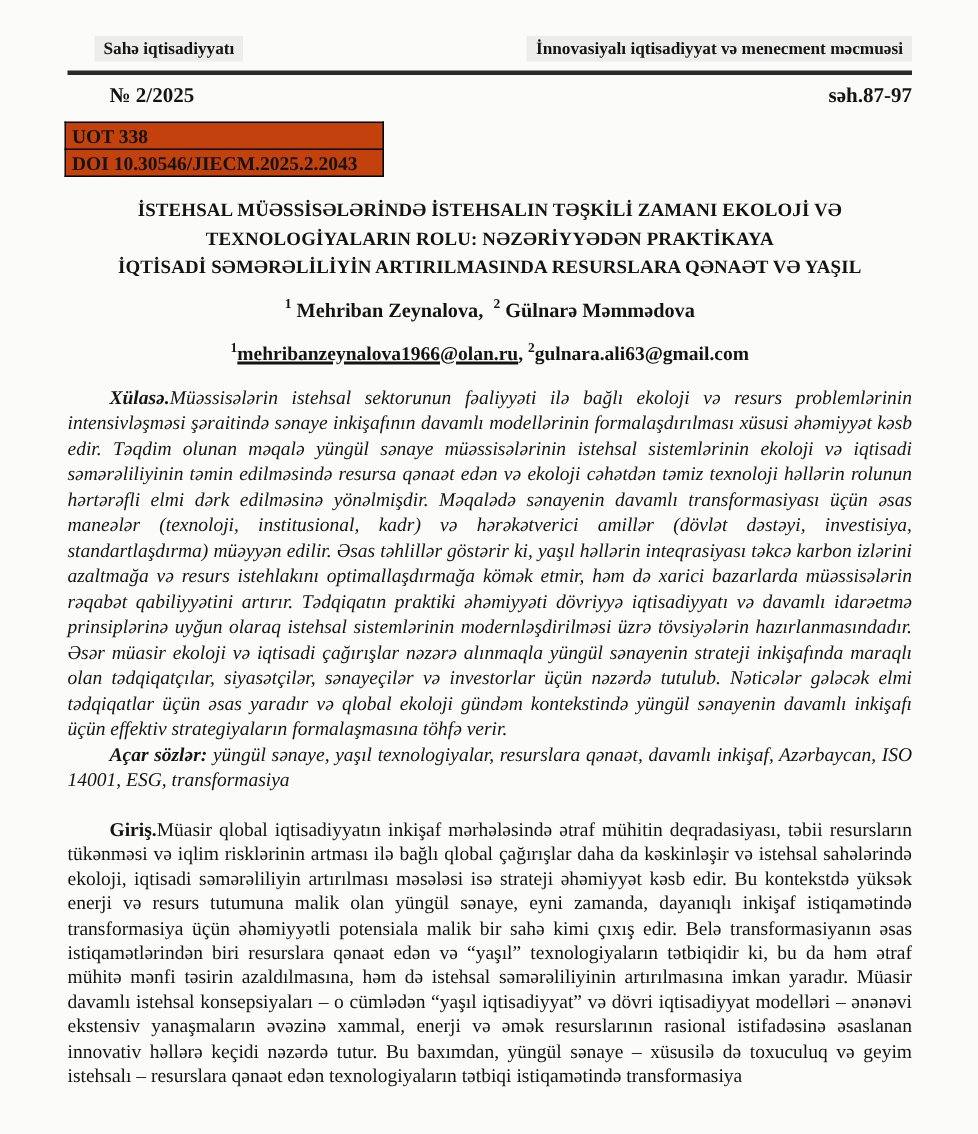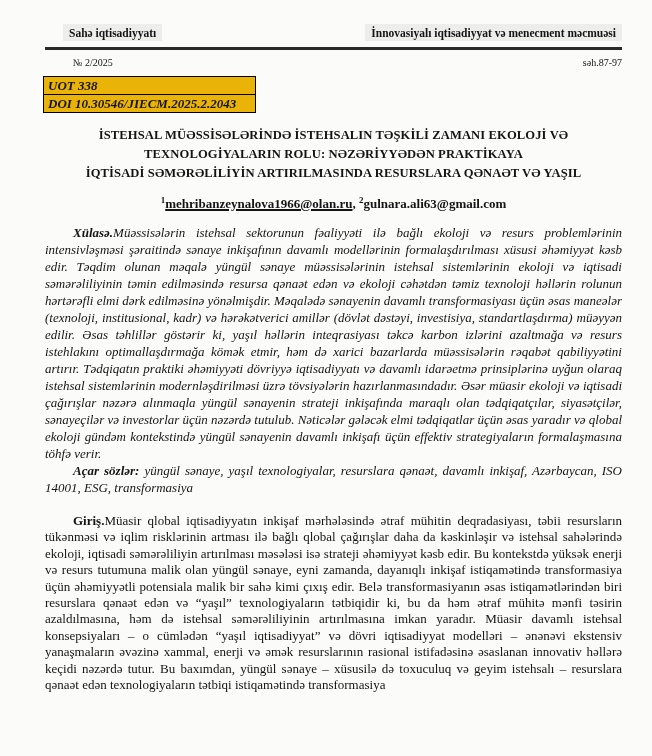--- a/index.html
+++ b/index.html
@@ -8,41 +8,40 @@
     --header-cell-bg:#ededec;
     --rule:#2a2a2a;
   }
   *{margin:0;padding:0;box-sizing:border-box;}
   html,body{background:#ffffff;}
   .page{
     width:652px;height:756px;
     background:var(--page-bg);
     color:var(--ink);
     font-family:"Liberation Serif","DejaVu Serif",serif;
-    padding:24px 30px 0 45px;
+    padding:24px 44px 0 45px;
     overflow:hidden;
     position:relative;
   }
   
   .jheader{display:flex;justify-content:space-between;align-items:flex-end;margin-bottom:6px;}
   .jcell{font-weight:bold;font-size:11.5px;background:var(--header-cell-bg);padding:3px 6px 2px 6px;}
   .jcell.left{margin-left:18px;}
   .double-rule{border-top:1px solid var(--rule);border-bottom:0;height:2px;border-bottom:2px solid var(--rule);margin-bottom:7px;}
-  .issue-row{display:flex;justify-content:space-between;font-weight:normal;font-size:10px;margin-bottom:8px;align-items:center;}
+  .issue-row{display:flex;justify-content:space-between;font-weight:bold;font-size:14px;margin-bottom:8px;align-items:center;}
   .issue-row .issue{margin-left:28px;}
   
   .uot-box{border-collapse:collapse;margin-left:-2px;}
   .uot-box td{
     border:1.6px solid #000;
     font-weight:bold;font-size:13px;
     padding:1px 6px 1px 4px;
     min-width:212px;
     line-height:15px;
-    background:#eab308;
-    font-style:italic;
+    background:#c2410c;
   }
   
   .title{
     text-align:center;font-weight:bold;font-size:12.6px;
     line-height:19px;margin-top:13px;letter-spacing:.1px;
   }
   .title span{display:block;}
   .authors{text-align:center;font-weight:bold;font-size:13.5px;margin-top:11px;}
   sup{font-size:9px;vertical-align:super;line-height:0;}
   .affils{text-align:center;font-weight:bold;font-size:13px;line-height:17.5px;margin-top:14px;}
@@ -87,20 +86,26 @@
         </tr>
     </tbody>
   </table>
 
   <h1 class="title">
     <span>İSTEHSAL MÜƏSSİSƏLƏRİNDƏ İSTEHSALIN TƏŞKİLİ ZAMANI EKOLOJİ VƏ</span>
     <span>TEXNOLOGİYALARIN ROLU: NƏZƏRİYYƏDƏN PRAKTİKAYA</span>
     <span>İQTİSADİ SƏMƏRƏLİLİYİN ARTIRILMASINDA RESURSLARA QƏNAƏT VƏ YAŞIL</span>
   </h1>
 
+  <div class="authors">
+    <sup>1</sup>
+    <span>Mehriban Zeynalova,</span>
+    &nbsp;<sup>2</sup>
+    <span>Gülnarə Məmmədova</span>
+  </div>
 
 
   <div class="emails">
     <sup>1</sup><span class="underlined">mehribanzeynalova1966@olan.ru</span><span>, </span><sup>2</sup><span>gulnara.ali63@gmail.com</span>
   </div>
 
   <p class="para abstract"><span class="lbl">Xülasə.</span><span>Müəssisələrin istehsal sektorunun fəaliyyəti ilə bağlı ekoloji və resurs problemlərinin intensivləşməsi şəraitində sənaye inkişafının davamlı modellərinin formalaşdırılması xüsusi əhəmiyyət kəsb edir. Təqdim olunan məqalə yüngül sənaye müəssisələrinin istehsal sistemlərinin ekoloji və iqtisadi səmərəliliyinin təmin edilməsində resursa qənaət edən və ekoloji cəhətdən təmiz texnoloji həllərin rolunun hərtərəfli elmi dərk edilməsinə yönəlmişdir. Məqalədə sənayenin davamlı transformasiyası üçün əsas maneələr (texnoloji, institusional, kadr) və hərəkətverici amillər (dövlət dəstəyi, investisiya, standartlaşdırma) müəyyən edilir. Əsas təhlillər göstərir ki, yaşıl həllərin inteqrasiyası təkcə karbon izlərini azaltmağa və resurs istehlakını optimallaşdırmağa kömək etmir, həm də xarici bazarlarda müəssisələrin rəqabət qabiliyyətini artırır. Tədqiqatın praktiki əhəmiyyəti dövriyyə iqtisadiyyatı və davamlı idarəetmə prinsiplərinə uyğun olaraq istehsal sistemlərinin modernləşdirilməsi üzrə tövsiyələrin hazırlanmasındadır. Əsər müasir ekoloji və iqtisadi çağırışlar nəzərə alınmaqla yüngül sənayenin strateji inkişafında maraqlı olan tədqiqatçılar, siyasətçilər, sənayeçilər və investorlar üçün nəzərdə tutulub. Nəticələr gələcək elmi tədqiqatlar üçün əsas yaradır və qlobal ekoloji gündəm kontekstində yüngül sənayenin davamlı inkişafı üçün effektiv strategiyaların formalaşmasına töhfə verir.</span></p>
 
   <p class="para keywords"><span class="lbl">Açar sözlər:</span><span> yüngül sənaye, yaşıl texnologiyalar, resurslara qənaət, davamlı inkişaf, Azərbaycan, ISO 14001, ESG, transformasiya</span></p>
 

